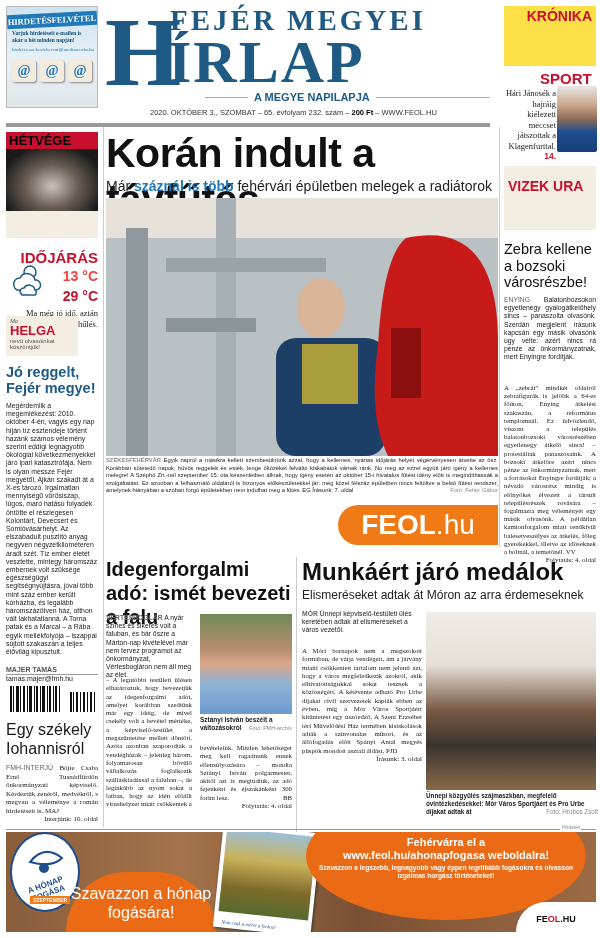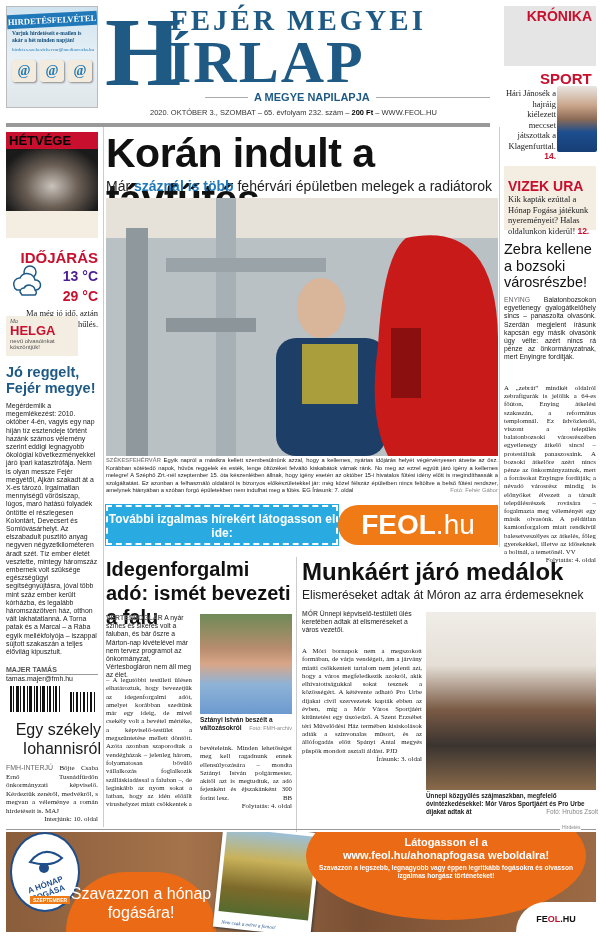--- a/index.html
+++ b/index.html
@@ -17,21 +17,21 @@
   .mast-h { left: 105px; top: 2px; font-size: 98px; line-height: 100px; color: #1f5a85; font-family: "Liberation Serif", serif; font-weight: bold; letter-spacing: -2px; }
   .mast-top { left: 170px; top: 4px; font-size: 29px; color: #1f5a85; font-family: "Liberation Serif", serif; font-weight: bold; letter-spacing: 3px; }
   .mast-bottom { left: 168px; top: 32px; font-size: 60px; line-height: 60px; color: #1f5a85; font-family: "Liberation Serif", serif; font-weight: bold; letter-spacing: 2px; }
   .mast-rule { left: 205px; top: 97px; width: 285px; height: 1px; background: #aaa; }
   .mast-tag { left: 248px; top: 91px; background: #fff; padding: 0 6px; font-size: 11px; font-weight: bold; color: #1f5a85; font-family: "Liberation Sans", sans-serif; }
   .mast-date { left: 150px; top: 108px; font-size: 7.5px; color: #333; font-family: "Liberation Sans", sans-serif; }
   .mast-date b { color: #000; }
   .top-bar { left: 6px; top: 123px; width: 484px; height: 4px; background: #999; }
 
   
-  .kronika { left: 504px; top: 6px; width: 92px; height: 60px; background: #e5e5e5; padding: 3px 4px; text-align: right; }
+  .kronika { left: 504px; top: 6px; width: 92px; height: 60px; background: #fde047; padding: 3px 4px; text-align: right; }
   .kicker-red { color: #c8102e; font-family: "Liberation Sans", sans-serif; font-weight: bold; }
   .kronika .kicker-red { font-size: 14px; line-height: 15px; }
   .kronika p { font-size: 8.5px; line-height: 10px; }
   .num-red { color: #c8102e; font-weight: bold; font-family: "Liberation Sans", sans-serif; }
 
   .sport-k { left: 540px; top: 70px; font-size: 15px; }
   .sport-text { left: 504px; top: 88px; width: 52px; font-size: 8.5px; line-height: 10.5px; text-align: right; }
   .sport-photo { left: 557px; top: 86px; width: 40px; height: 66px; background: linear-gradient(180deg,#e8e6e3 0%,#c9a48a 30%,#8d6b55 50%,#1d4e8f 70%,#163e75 100%); border-radius: 2px; }
 
   .vizek { left: 504px; top: 166px; width: 92px; height: 64px; background: #f3ede2; padding: 13px 4px; }
@@ -49,36 +49,36 @@
 
   
   .hetvege { left: 6px; top: 132px; width: 92px; height: 106px; background: #f3ede2; }
   .hetvege .band { background: #c8102e; color: #000000; font-family: "Liberation Sans", sans-serif; font-weight: bold; font-size: 13px; padding: 1px 3px; }
   .hetvege .photo { height: 62px; background: radial-gradient(ellipse at 50% 60%, #c9c3bc 0%, #6b5f55 40%, #1a1a1a 80%); }
   .hetvege p { font-size: 8.5px; line-height: 10.5px; padding: 3px 3px; }
 
   .idojaras { left: 6px; top: 250px; width: 92px; text-align: right; }
   .idojaras .kicker-red { font-size: 15px; line-height: 16px; }
   .temp { font-family: "Liberation Sans", sans-serif; font-weight: bold; font-size: 14px; line-height: 20px; }
-  .temp.lo { color: #4c1d95; }
+  .temp.lo { color: #ef4444; }
   .temp.hi { color: #c8102e; }
   .idojaras p { font-size: 8.5px; line-height: 10.5px; margin-top: 2px; }
   .cloud-icon { left: 8px; top: 260px; width: 36px; height: 36px; }
 
   .nevnap { left: 6px; top: 316px; width: 72px; height: 40px; background: #f3ede2; padding: 2px 4px; }
   .nevnap .ma { font-size: 6px; color: #555; font-style: italic; }
   .nevnap .name { color: #c8102e; font-family: "Liberation Sans", sans-serif; font-weight: bold; font-size: 13px; line-height: 14px; }
   .nevnap .sub { font-size: 6px; color: #555; font-family: "Liberation Sans", sans-serif; }
 
   .jo-title { left: 6px; top: 364px; width: 95px; color: #1f5a85; font-family: "Liberation Sans", sans-serif; font-weight: bold; font-size: 14.5px; line-height: 16px; }
   .jo-body { left: 6px; top: 402px; width: 92px; font-family: "Liberation Sans", sans-serif; font-size: 6.9px; line-height: 8.2px; }
   .author { left: 6px; top: 666px; width: 92px; font-family: "Liberation Sans", sans-serif; font-size: 7px; }
   .author .nm { color: #555; font-weight: bold; border-bottom: 1px solid #999; padding-bottom: 1px; }
   .barcode { left: 8px; top: 682px; width: 90px; height: 36px; }
-  .szekely-title { left: 6px; top: 720px; width: 95px; font-family: "Liberation Sans", sans-serif; font-size: 16px; line-height: 19px; text-align: right; }
+  .szekely-title { left: 6px; top: 720px; width: 95px; font-family: "Liberation Sans", sans-serif; font-size: 16px; line-height: 19px; }
   .szekely-body { left: 6px; top: 764px; width: 92px; font-size: 7px; line-height: 8.5px; text-align: justify; }
 
   
   .lead-title { left: 106px; top: 130px; width: 392px; font-family: "Liberation Sans", sans-serif; font-weight: bold; font-size: 41px; line-height: 46px; letter-spacing: -0.5px; color: #111; }
   .lead-sub { left: 106px; top: 178px; width: 392px; font-family: "Liberation Sans", sans-serif; font-size: 14px; color: #222; }
   .lead-sub .hl { color: #1f78b8; font-weight: bold; }
   .lead-photo { left: 106px; top: 198px; width: 392px; height: 258px; overflow: hidden; background: linear-gradient(180deg,#d7dde0 0%,#aab2b6 40%,#6f7a7e 100%); }
   .lead-caption { left: 106px; top: 457px; width: 392px; font-family: "Liberation Sans", sans-serif; font-size: 5.8px; line-height: 7.6px; text-align: justify; }
   .lead-caption .kick { color: #888; font-weight: bold; }
   .lead-caption .foto { float: right; color: #888; }
@@ -154,21 +154,20 @@
 <div class="abs kronika">
   <div class="kicker-red">KRÓNIKA</div>
 </div>
 
 <div class="abs kicker-red sport-k">SPORT</div>
 <div class="abs sport-text"><span>Hári Jánosék a hajráig kiélezett meccset játszottak a Klagenfurttal.</span> <span class="num-red">14.</span></div>
 <div class="abs sport-photo"></div>
 
 <div class="abs vizek">
   <div class="kicker-red">VIZEK URA</div>
-  <p><span>Kik kapták ezúttal a Hónap Fogása játékunk nyereményeit? Halas oldalunkon kiderül!</span> <span class="num-red">12.</span></p>
 </div>
 
 <div class="abs zebra-title">Zebra kellene a bozsoki városrészbe!</div>
 <div class="abs zebra-lead"><span class="kick-grey">ENYING</span> <span>Balatonbozsokon egyetlenegy gyalogátkelőhely sincs – panaszolta olvasónk. Szerdán megjelent írásunk kapcsán egy másik olvasónk úgy vélte: azért nincs rá pénze az önkormányzatnak, mert Enyingre fordítják.</span></div>
 <div class="abs zebra-body">
   <span>A „zebrát” mindkét oldalról zebrafigurák is jelölik a 64-es főúton, Enying átkelési szakaszán, a református templomnál. Ez üdvözlendő, viszont a település balatonbozsoki városrészében egyetlenegy átkelő sincs! – protestáltak panaszosaink. A bozsoki átkelőre azért nincs pénze az önkormányzatnak, mert a forrásokat Enyingre fordítják; a névadó városrész mindig is előnyöket élvezett a társult településrészek rovására – fogalmazta meg véleményét egy másik olvasónk. A példátlan kamionforgalom miatt rendkívül balesetveszélyes az átkelés, főleg gyerekekkel, illetve az időseknek a boltnál, a temetőnél.</span> <span>VV</span>
   <div class="cont">Folytatás: 4. oldal</div>
 </div>
 
 <div class="abs col-rule-r"></div>
@@ -257,21 +256,20 @@
     <path d="M300 40 q90 -20 92 100 v118 h-110 q-20 -40 -10 -110 q5 -90 28 -108z" fill="#c91a1a"></path>
     <rect x="285" y="130" width="30" height="70" fill="#8b0f0f"></rect>
   </svg>
 </div>
 <div class="abs lead-caption">
   <span class="kick">SZÉKESFEHÉRVÁR</span> <span>Egyik napról a másikra kellett szembesülnünk azzal, hogy a kellemes, nyárias időjárás helyét végérvényesen átvette az ősz. Korábban sötétedő napok, hűvös reggelek és esték, lenge öltözéket felváltó kiskabátok várnak ránk. No meg az ezzel együtt járó igény a kellemes melegre! A Széphő Zrt.-nél szeptember 15. óta készenlétben állnak, hogy igény esetén az október 15-i hivatalos fűtési idény előtt is megindíthassák a szolgáltatást. Ez azonban a felhasználó oldaláról is bizonyos előkészületekkel jár: még közel félszáz épületben nincs feltöltve a belső fűtési rendszer, amelynek hiányában a szóban forgó épületekben nem indulhat meg a fűtés.</span> <span>EG</span> <span>Írásunk: 7. oldal</span>
   <span class="foto">Fotó: Fehér Gábor</span>
 </div>
 
 <div class="abs promo">
-  <div class="left">További izgalmas hírekért látogasson el ide:</div>
   <div class="right"><b>FEOL</b><span>.hu</span></div>
 </div>
 
 <div class="abs ido-title">Idegenforgalmi adó: ismét bevezeti a falu</div>
 <div class="abs ido-lead"><span class="kick-grey" style="font-weight:bold">VÉRTESBOGLÁR</span> <span>A nyár színes és sikeres volt a faluban, és bár őszre a Márton-nap kivételével már nem tervez programot az önkormányzat, Vértesbogláron nem áll meg az élet.</span></div>
 <div class="abs ido-body">– A legutóbbi testületi ülésen elhatároztuk, hogy bevezetjük az idegenforgalmi adót, amelyet korábban szedtünk már egy ideig, de mivel csekély volt a bevétel mértéke, a képviselő-testület a megszüntetése mellett döntött. Azóta azonban szaporodtak a vendégházak – jelenleg három, folyamatosan bővülő vállalkozás foglalkozik szálláskiadással a faluban –, de leginkább az nyom sokat a latban, hogy az idén előállt vírushelyzet miatt csökkentek a</div>
 <div class="abs ido-photo"></div>
 <div class="abs ido-caption">
   <span>Sztányi István beszélt a változásokról</span> <span class="foto">Fotó: FMH-archív</span>
 </div>
@@ -305,18 +303,18 @@
     </svg>
     <div class="t">A HÓNAP FOGÁSA</div>
     <div class="s">SZEPTEMBER</div>
   </div>
   <div class="vote-bubble">Szavazzon a hónap fogására!</div>
   <div class="polaroid">
     <div class="img"></div>
     <div class="cap">Nem csak a méret a fontos!</div>
   </div>
   <div class="url-bubble">
-    <div class="l1">Látogasson el a</div>
+    <div class="l1">Fehérvárra el a</div>
     <div class="l1">www.feol.hu/ahonapfogasa weboldalra!</div>
     <div class="l2">Szavazzon a legszebb, legnagyobb vagy éppen legritkább fogásokra és olvasson izgalmas horgász történeteket!</div>
   </div>
   <div class="feol-logo"><span>FE</span><span class="o">OL</span><span>.HU</span></div>
 </div>
 
 </body></html>

